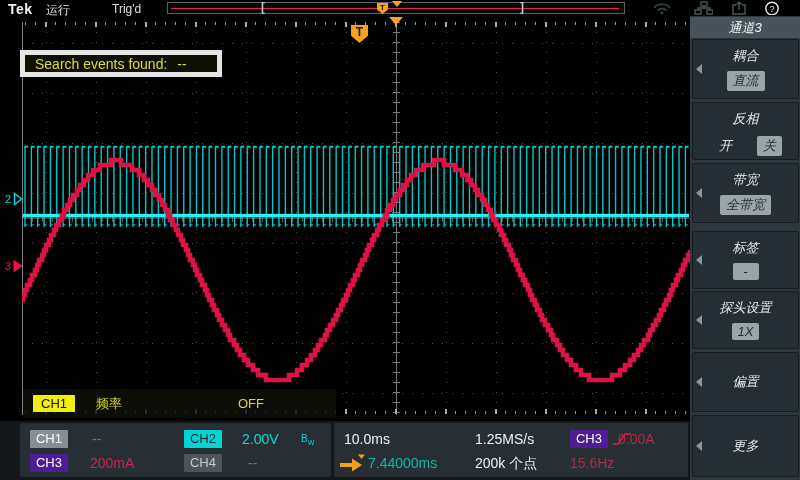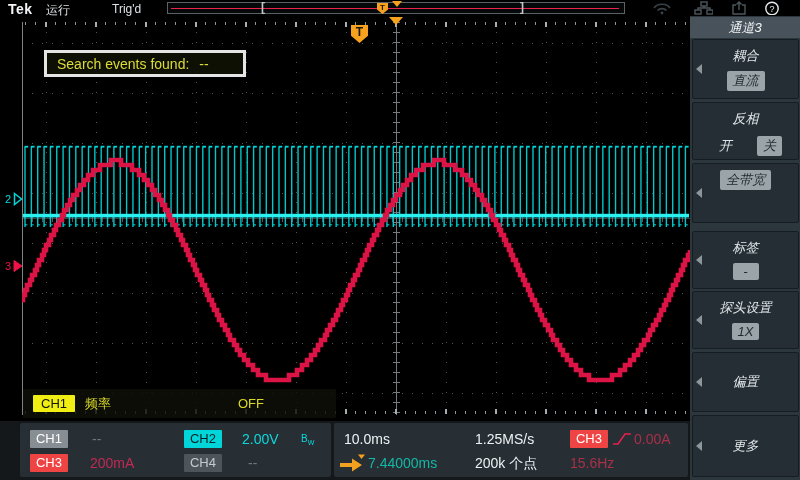--- a/index.html
+++ b/index.html
@@ -25,42 +25,42 @@
   .grat-tri{left:389px;top:17px;width:0;height:0;border-left:7px solid transparent;border-right:7px solid transparent;border-top:8px solid #f7a11e;}
   .t-badge{left:351px;top:25px;width:17px;height:18px;background:#f7a11e;
       clip-path:polygon(0 0,100% 0,100% 60%,50% 100%,0 60%);
       font-size:12px;font-weight:bold;color:#1d1705;text-align:center;line-height:14px;}
   .ch-marker{display:flex;align-items:center;gap:2px;height:14px;}
   .ch-marker .num{font-size:11px;line-height:14px;}
   .marker2{left:5px;top:192px;color:#00d7da;}
   .marker3{left:5px;top:259px;color:#ee1247;}
 
   
-  .search-box{left:44px;top:50px;width:202px;height:27px;border:3px solid #e5e5e5;
+  .search-box{left:20px;top:50px;width:202px;height:27px;border:5px solid #e5e5e5;
       background:rgba(16,18,4,.88);display:flex;align-items:center;padding-left:10px;box-sizing:border-box;
       font-size:14px;color:#dcdc38;}
   .search-box .val{margin-left:10px;}
 
   
   .meas-bar{left:23px;top:389px;width:313px;height:29px;background:rgba(14,16,8,.84);display:flex;align-items:center;}
   .meas-badge{margin-left:10px;background:#f0ee12;color:#14140a;font-size:13px;padding:1px 8px;border-radius:1px;}
-  .meas-name{margin-left:10px;color:#d9da2a;font-size:13px;}
+  .meas-name{margin-left:21px;color:#d9da2a;font-size:13px;}
   .meas-val{position:absolute;left:215px;color:#d9da2a;font-size:13px;}
 
   
   .bottombar{left:0;top:421px;width:690px;height:59px;background:#14181b;}
   .panel{position:absolute;top:2px;height:54px;background:#272e34;border-radius:2px;}
   .panelA{left:20px;width:311px;}
   .panelB{left:334px;width:354px;}
   .row1{top:7px;} .row2{top:31px;}
   .ch-badge{position:absolute;width:38px;height:18px;font-size:13px;text-align:center;line-height:18px;border-radius:1px;}
   .badge-gray-light{background:#878f94;color:#fff;}
   .badge-gray-dark{background:#4d555b;color:#c5ccd0;}
   .badge-cyan{background:#00d6d9;color:#0e2023;}
-  .badge-red{background:#ef4444;color:#fff;}
+  .badge-red{background:#4c1d95;color:#fff;}
   .bb-val{position:absolute;font-size:14px;line-height:18px;}
   .dim{color:#6f777d;} .cyan{color:#0cd8db;} .redv{color:#c22a52;} .white{color:#eef2f4;} .orange{color:#14b8a6;} .redt{color:#a93049;}
   .bw-badge{position:absolute;font-size:10px;color:#0cd8db;line-height:18px;}
   .bw-badge sub{font-size:7px;}
 
   
   .sidebar{left:690px;top:16px;width:110px;height:464px;background:#2c363d;font-style:italic;}
   .sb-header{position:absolute;left:0;top:1px;width:110px;height:21px;background:#47525a;
       font-size:13px;color:#f2f5f6;text-align:center;line-height:21px;}
   .sb-box{position:absolute;left:2px;width:107px;background:#242e34;border:1px solid #161d22;box-sizing:border-box;border-radius:2px;}
@@ -516,21 +516,21 @@
       <span class="ch-badge badge-gray-dark row2" style="left:164px">CH4</span>
       <span class="bb-val dim row2" style="left:228px">--</span>
     </div>
     <div class="panel panelB">
       <span class="bb-val white row1" style="left:10px">10.0ms</span>
       <span class="bb-val white row1" style="left:141px">1.25MS/s</span>
       <span class="ch-badge badge-red row1" style="left:236px">CH3</span>
       <svg class="abs row1" style="left:278px;top:7px" width="20" height="18">
         <path d="M1 14h5L13 4h6" fill="none" stroke="#e8204e" stroke-width="1.5"></path>
       </svg>
-      <span class="bb-val redt row1" style="left:300px">0.00A</span>
+      <span class="bb-val redt row1" style="left:284px">0.00A</span>
       <svg class="abs row2" style="left:4px;top:30px" width="30" height="19">
         <path d="M2 10h12V5.5l10 6.5-10 6.5V14H2z" fill="#f2a01f"></path>
         <path d="M20 1.5h7L23.5 6z" fill="#f2a01f"></path>
       </svg>
       <span class="bb-val orange row2" style="left:34px">7.44000ms</span>
       <span class="bb-val white row2" style="left:141px">200k 个点</span>
       <span class="bb-val redt row2" style="left:236px">15.6Hz</span>
     </div>
   </div>
 
@@ -546,20 +546,21 @@
     </div>
 
     <div class="sb-box" style="top:23px;height:60px">
       <span class="sb-arrow"></span>
       <div class="sb-label">耦合</div>
       <div class="sb-btn">直流</div>
     </div>
 
     <div class="sb-box" style="top:147px;height:60px">
       <span class="sb-arrow"></span>
+      <div class="sb-label">带宽</div>
       <div class="sb-btn">全带宽</div>
     </div>
 
     <div class="sb-box" style="top:215px;height:58px">
       <span class="sb-arrow"></span>
       <div class="sb-label">标签</div>
       <div class="sb-btn">-</div>
     </div>
 
     <div class="sb-box" style="top:275px;height:58px">

